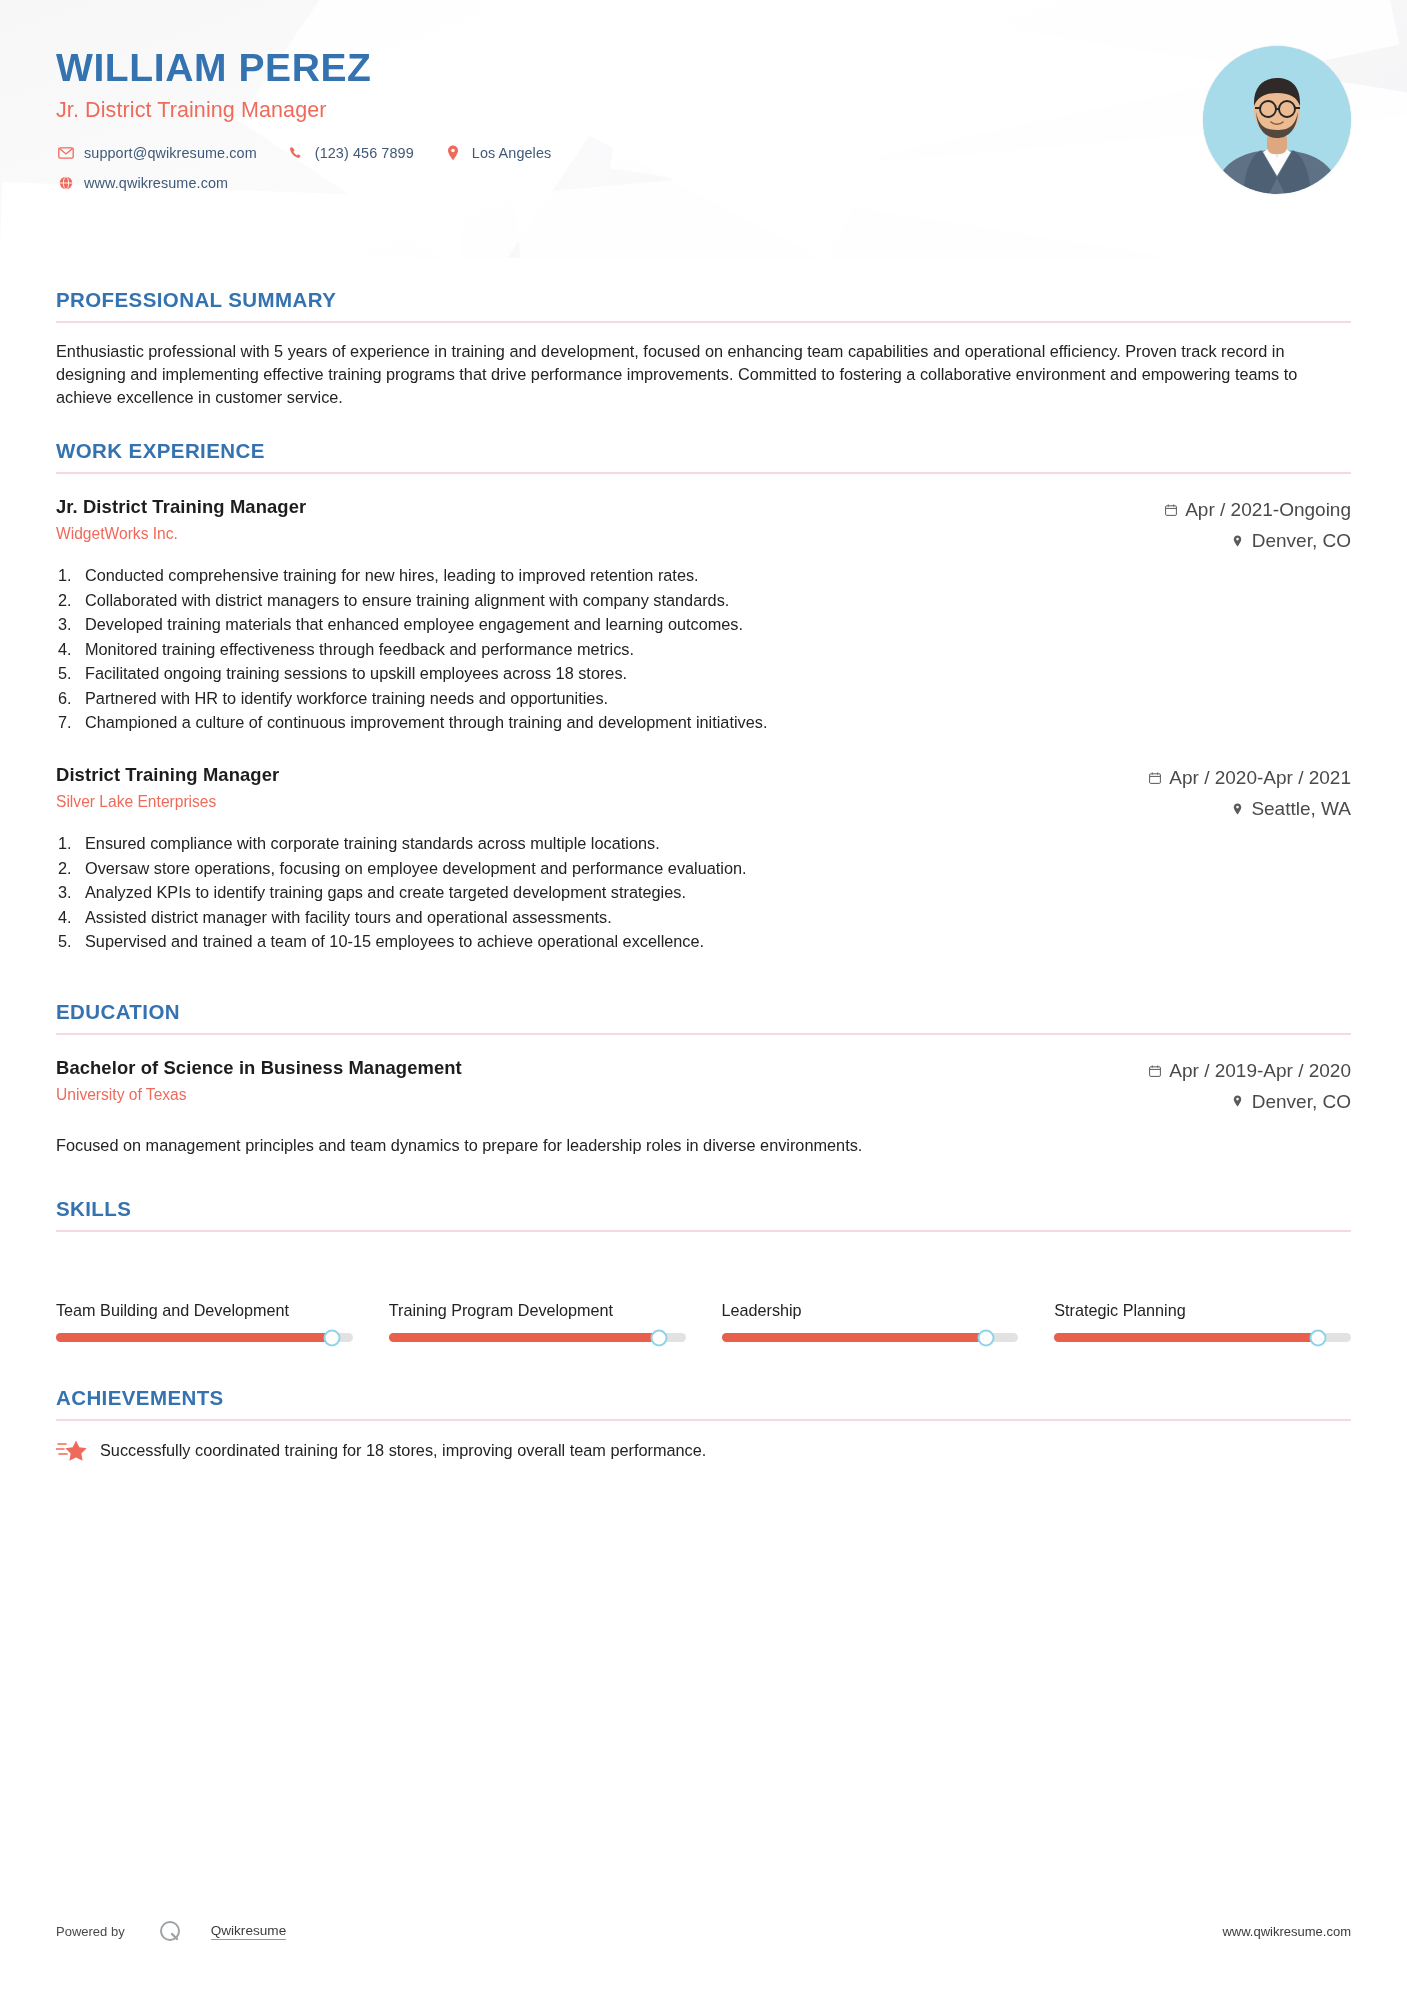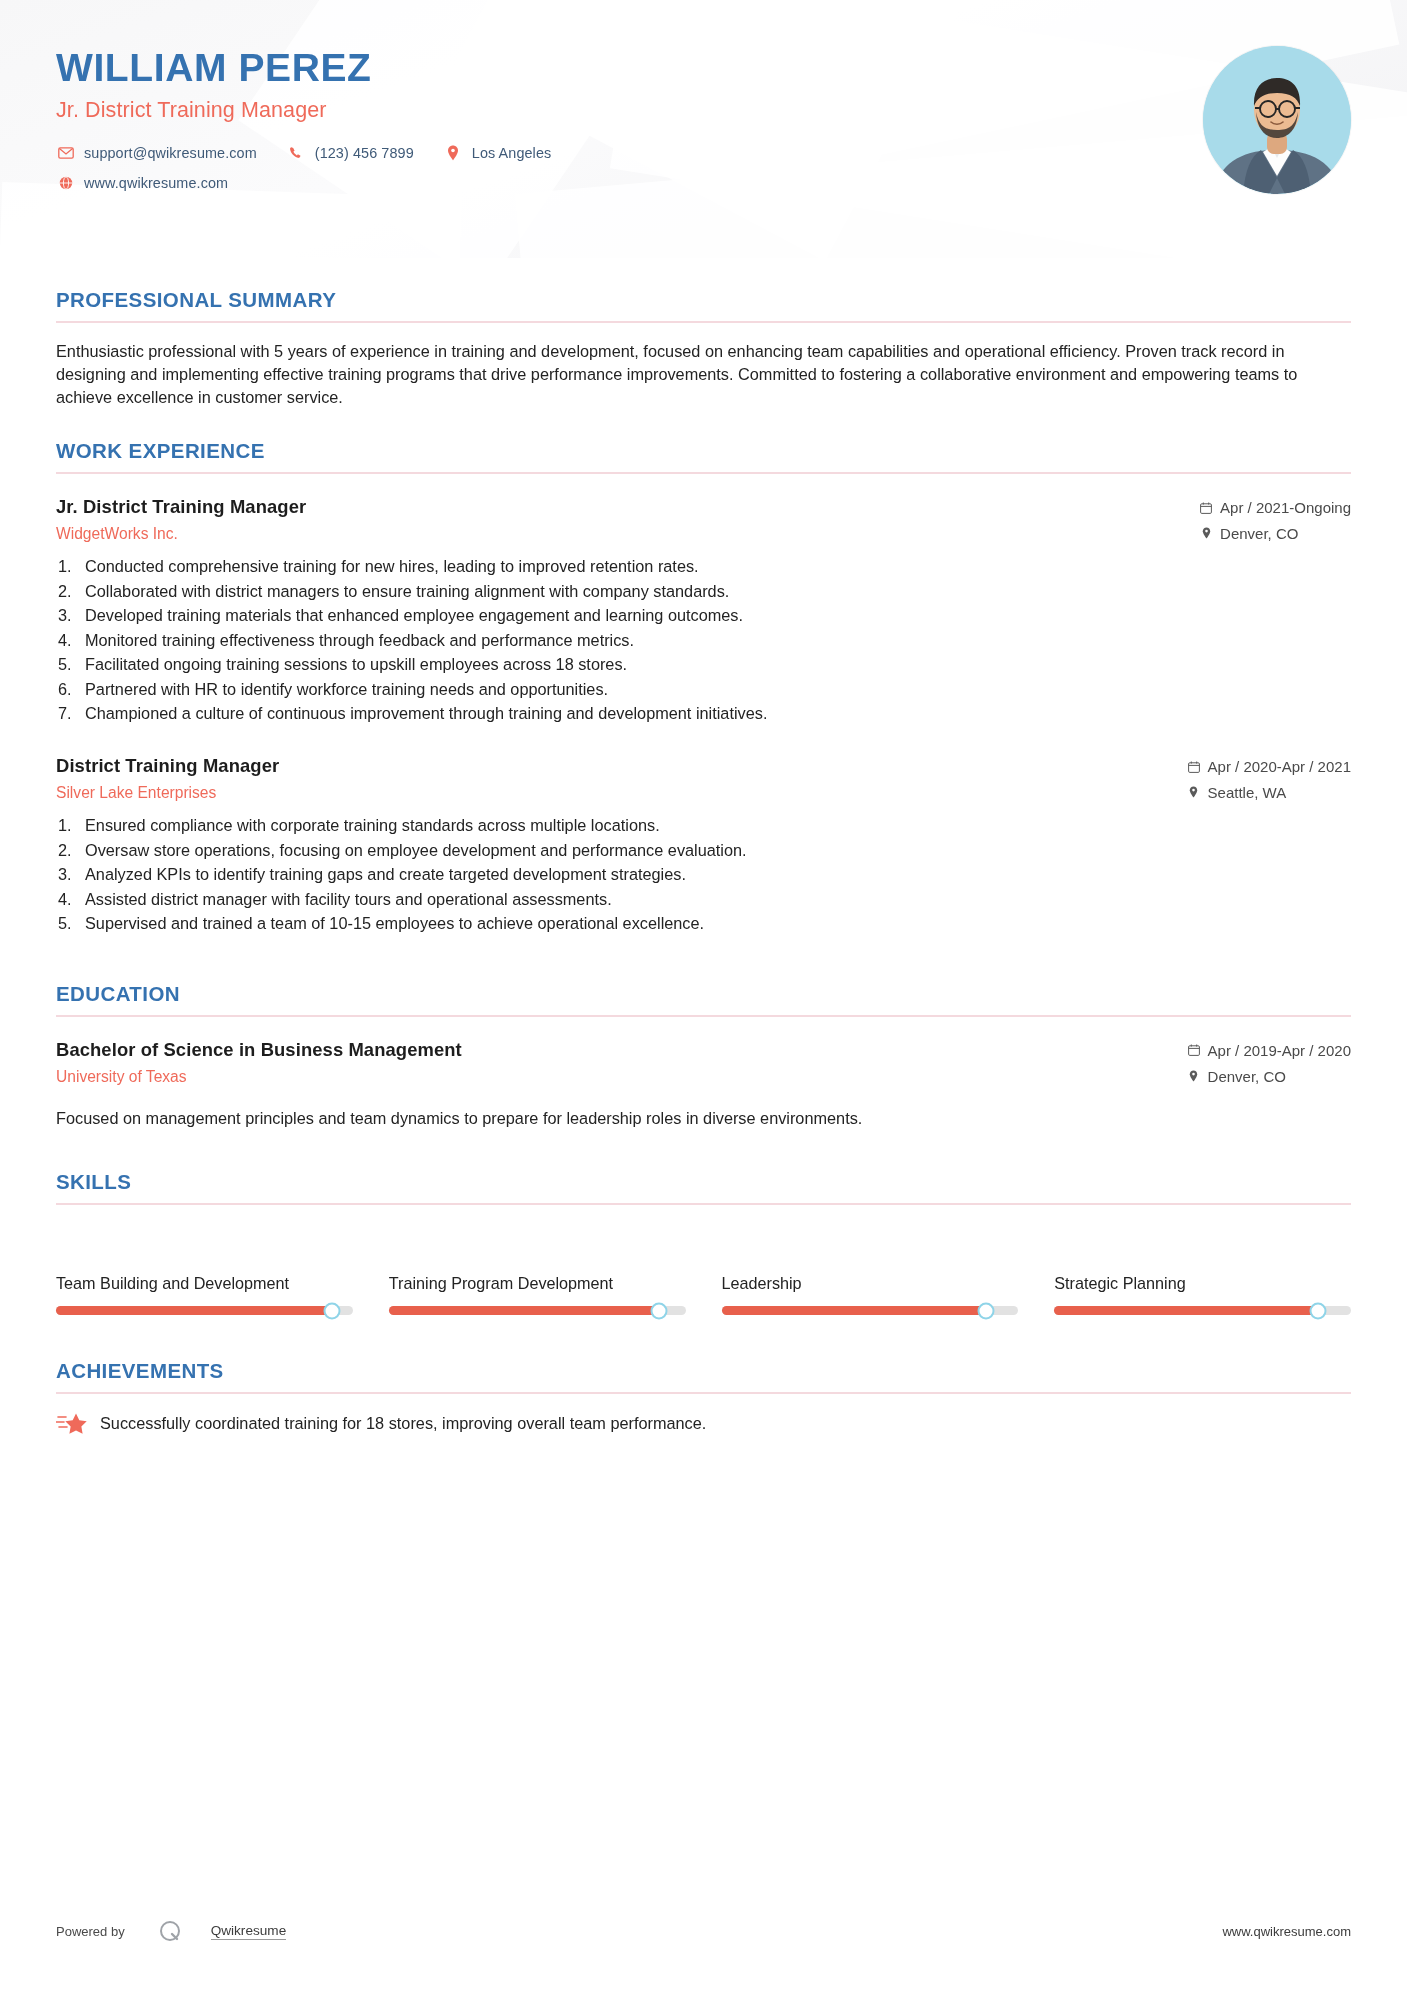--- a/index.html
+++ b/index.html
@@ -146,22 +146,22 @@
     color: #ef6a5a;
   }
   .entry-right {
     flex: 0 0 auto;
     text-align: right;
     padding-top: 3px;
   }
   .meta-line {
     display: flex;
     align-items: center;
-    justify-content: flex-start;
-    font-size: 15px;
+    justify-content: flex-end;
+    font-size: 19px;
     color: #4a4a4a;
     white-space: nowrap;
   }
   .meta-line + .meta-line { margin-top: 9px; }
   .meta-line .mi {
     display: inline-flex;
     align-items: center;
     justify-content: center;
     width: 14px;
     margin-right: 7px;

